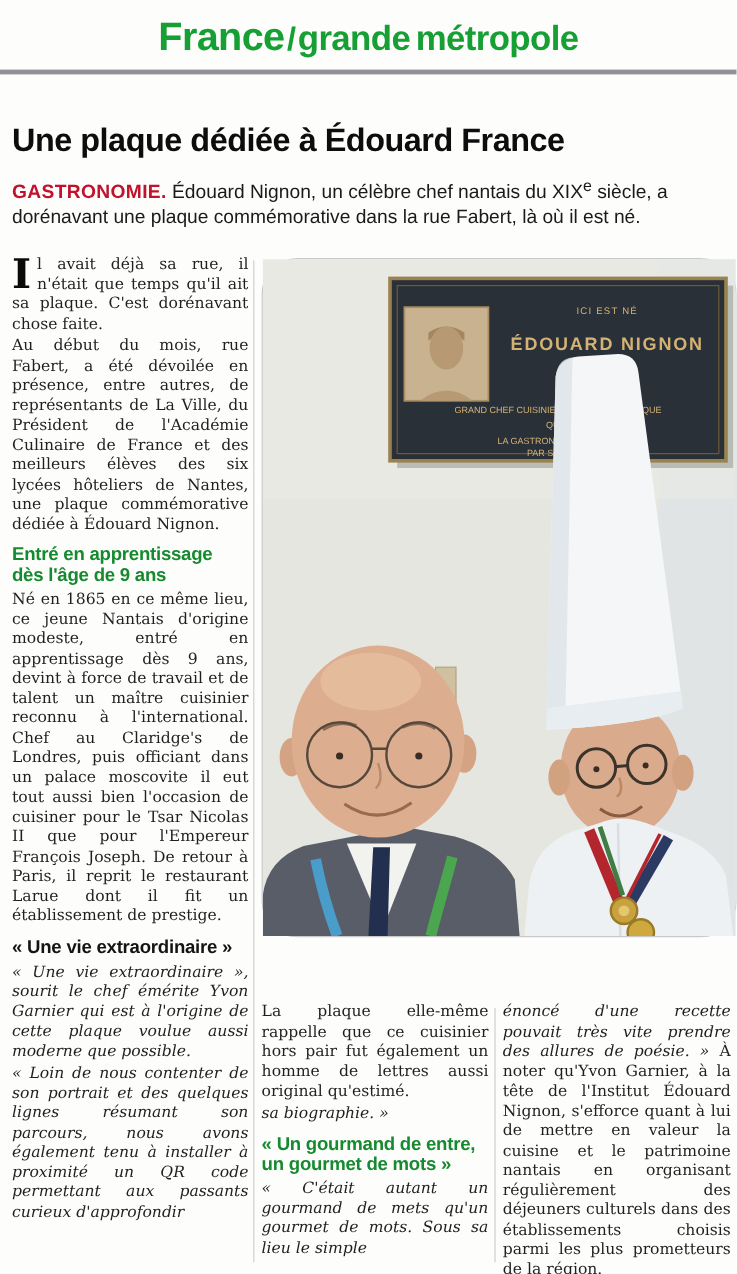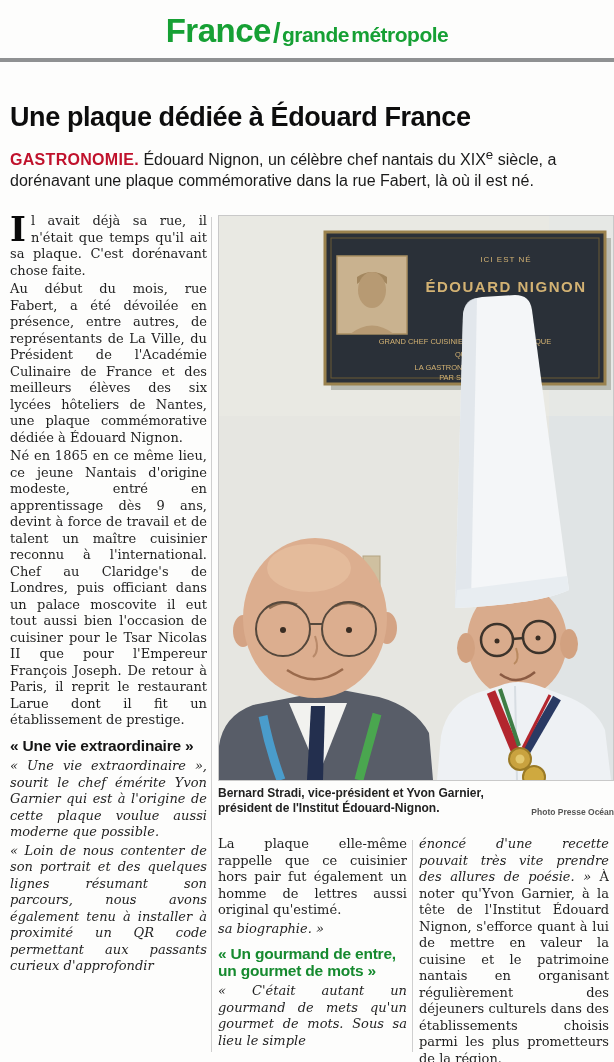--- a/index.html
+++ b/index.html
@@ -2,21 +2,21 @@
 <html lang="fr"><head>
 <meta charset="utf-8">
 <style>
   html,body{margin:0;padding:0;background:#ffffff;}
   .page{position:relative;width:614px;height:1062px;background:#fdfdfc;overflow:hidden;
         font-family:"Liberation Sans",sans-serif;color:#1f1f1f;}
   .masthead{position:absolute;top:12px;left:0;width:614px;text-align:center;color:#16a034;
             font-weight:700;letter-spacing:-0.5px;}
   .masthead .section{font-size:33px;}
   .masthead .slash{font-size:27px;margin:0 2px;}
-  .masthead .subsection{font-size:21px;word-spacing:-3px;}
+  .masthead .subsection{font-size:29px;word-spacing:-3px;}
   .mast-rule{position:absolute;top:58px;left:0;width:614px;height:4px;background:#8f9192;}
   .headline{position:absolute;top:102px;left:10px;width:600px;margin:0;
             font-size:27px;font-weight:700;letter-spacing:-0.4px;color:#0d0d0d;}
   .lead{position:absolute;top:146px;left:10px;width:598px;margin:0;
         font-size:16px;line-height:1.32;color:#1a1a1a;}
   .kicker{color:#c0122c;font-weight:800;letter-spacing:0.3px;}
   .col{position:absolute;}
   .col-left{top:213px;left:10px;width:197px;}
   .col-mid{top:836px;left:218px;width:189px;}
   .col-right{top:836px;left:419px;width:190px;}
@@ -49,27 +49,28 @@
   </div>
   <div class="mast-rule"></div>
 
   <h1 class="headline">Une plaque dédiée à Édouard France</h1>
 
   <p class="lead"><span class="kicker">GASTRONOMIE.</span><span> Édouard Nignon, un célèbre chef nantais du XIX</span><sup>e</sup><span> siècle, a dorénavant une plaque commémorative dans la rue Fabert, là où il est né.</span></p>
 
   <div class="col col-left">
     <p class="body-p"><span class="dropcap">I</span><span>l avait déjà sa rue, il n'était que temps qu'il ait sa plaque. C'est dorénavant chose faite.</span></p>
     <p class="body-p">Au début du mois, rue Fabert, a été dévoilée en présence, entre autres, de représentants de La Ville, du Président de l'Académie Culinaire de France et des meilleurs élèves des six lycées hôteliers de Nantes, une plaque commémorative dédiée à Édouard Nignon.</p>
+    <h3 class="subhead green">Entré en apprentissage dès l'âge de 9 ans</h3>
     <p class="body-p">Né en 1865 en ce même lieu, ce jeune Nantais d'origine modeste, entré en apprentissage dès 9 ans, devint à force de travail et de talent un maître cuisinier reconnu à l'international. Chef au Claridge's de Londres, puis officiant dans un palace moscovite il eut tout aussi bien l'occasion de cuisiner pour le Tsar Nicolas II que pour l'Empereur François Joseph. De retour à Paris, il reprit le restaurant Larue dont il fit un établissement de prestige.</p>
     <h3 class="subhead black">« Une vie extraordinaire »</h3>
     <p class="body-p it">« Une vie extraordinaire », sourit le chef émérite Yvon Garnier qui est à l'origine de cette plaque voulue aussi moderne que possible.</p>
     <p class="body-p it">« Loin de nous contenter de son portrait et des quelques lignes résumant son parcours, nous avons également tenu à installer à proximité un QR code permettant aux passants curieux d'approfondir</p>
   </div>
 
-  <figure class="photo" style="margin:0;">
+  <figure class="photo" style="margin:0;border-radius:30px;">
     <svg width="394" height="564" viewBox="0 0 394 564" xmlns="http://www.w3.org/2000/svg">
 
       <rect x="0" y="0" width="394" height="564" fill="#e6e6e1"></rect>
       <rect x="330" y="0" width="64" height="564" fill="#dde2e7" opacity="0.7"></rect>
       <rect x="0" y="0" width="394" height="200" fill="#ebebe6" opacity="0.55"></rect>
 
       <rect x="144" y="340" width="17" height="66" fill="#cfc0a0" stroke="#b3a382" stroke-width="1"></rect>
 
       <rect x="112" y="22" width="280" height="152" fill="#b9bcb4"></rect>
 
@@ -134,24 +135,20 @@
         <circle cx="130" cy="413" r="27" fill="none" stroke="#55483c" stroke-width="2"></circle>
         <path d="M91 408 L103 408" stroke="#55483c" stroke-width="2" fill="none"></path>
         <circle cx="64" cy="414" r="3" fill="#3a2d23"></circle>
         <circle cx="130" cy="414" r="3" fill="#3a2d23"></circle>
         <path d="M96 420 q5 15 -2 21" stroke="#b98a6a" stroke-width="2" fill="none"></path>
         <path d="M68 454 q28 19 56 -1" stroke="#9a6a4c" stroke-width="2.5" fill="none"></path>
       </g>
     </svg>
   </figure>
 
-  <div class="caption-row">
-    <div class="caption">Bernard Stradi, vice-président et Yvon Garnier, président de l'Institut Édouard-Nignon.</div>
-    <div class="credit">Photo Presse Océan</div>
-  </div>
 
   <div class="vrule vrule1"></div>
   <div class="vrule vrule2"></div>
 
   <div class="col col-mid">
     <p class="body-p">La plaque elle-même rappelle que ce cuisinier hors pair fut également un homme de lettres aussi original qu'estimé.</p>
     <p class="body-p it">sa biographie. »</p>
     <h3 class="subhead green">« Un gourmand de entre, un gourmet de mots »</h3>
     <p class="body-p it">« C'était autant un gourmand de mets qu'un gourmet de mots. Sous sa lieu le simple</p>
   </div>

